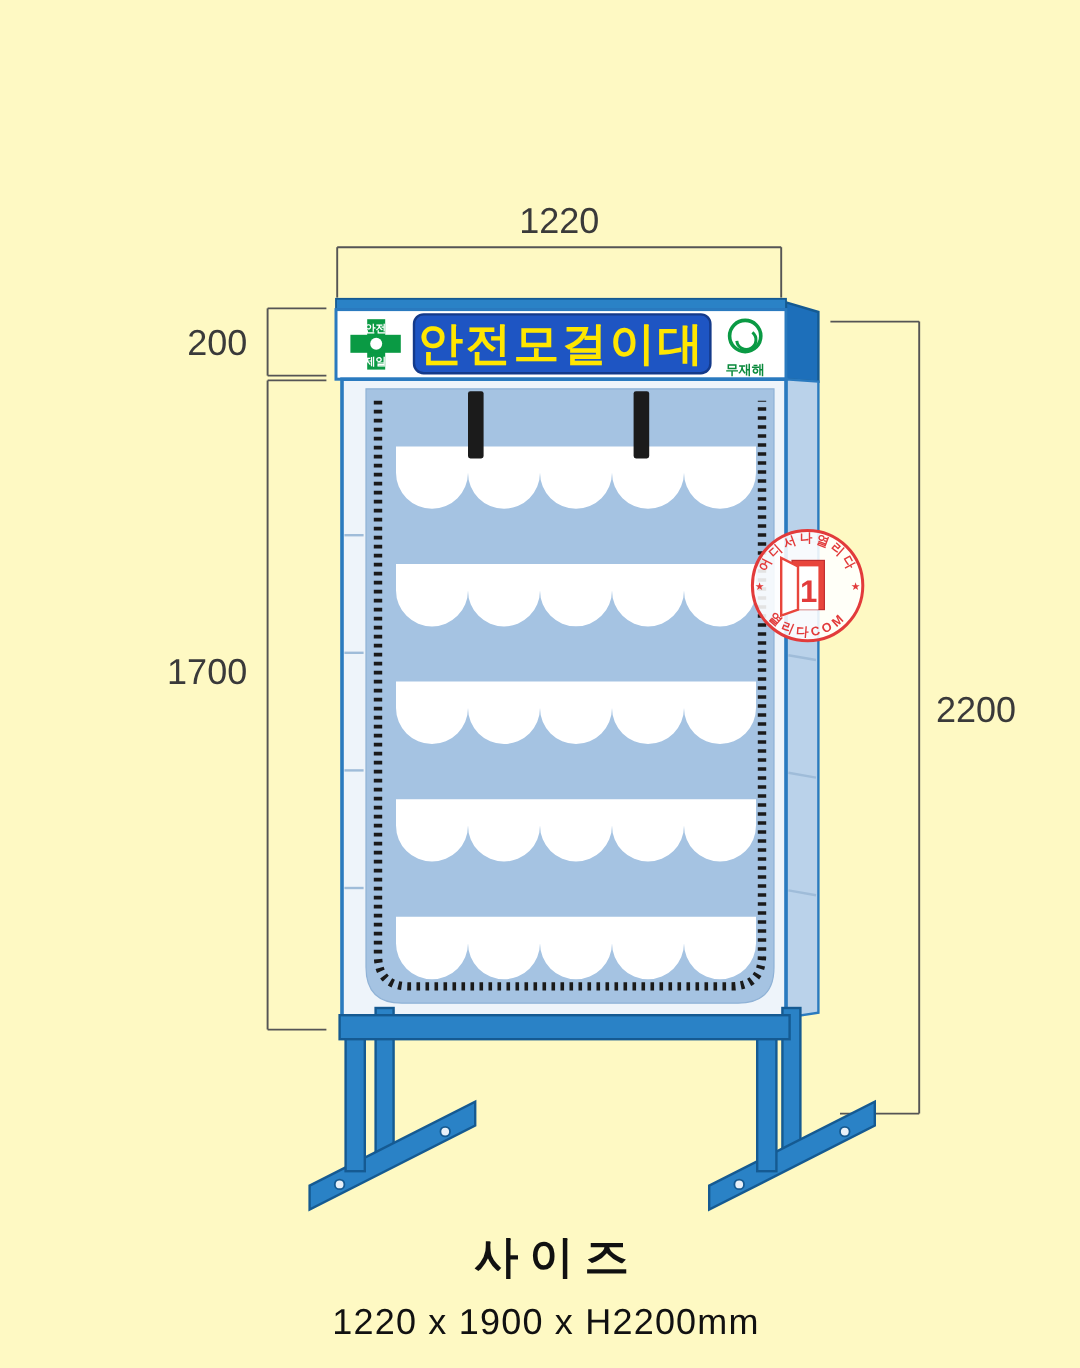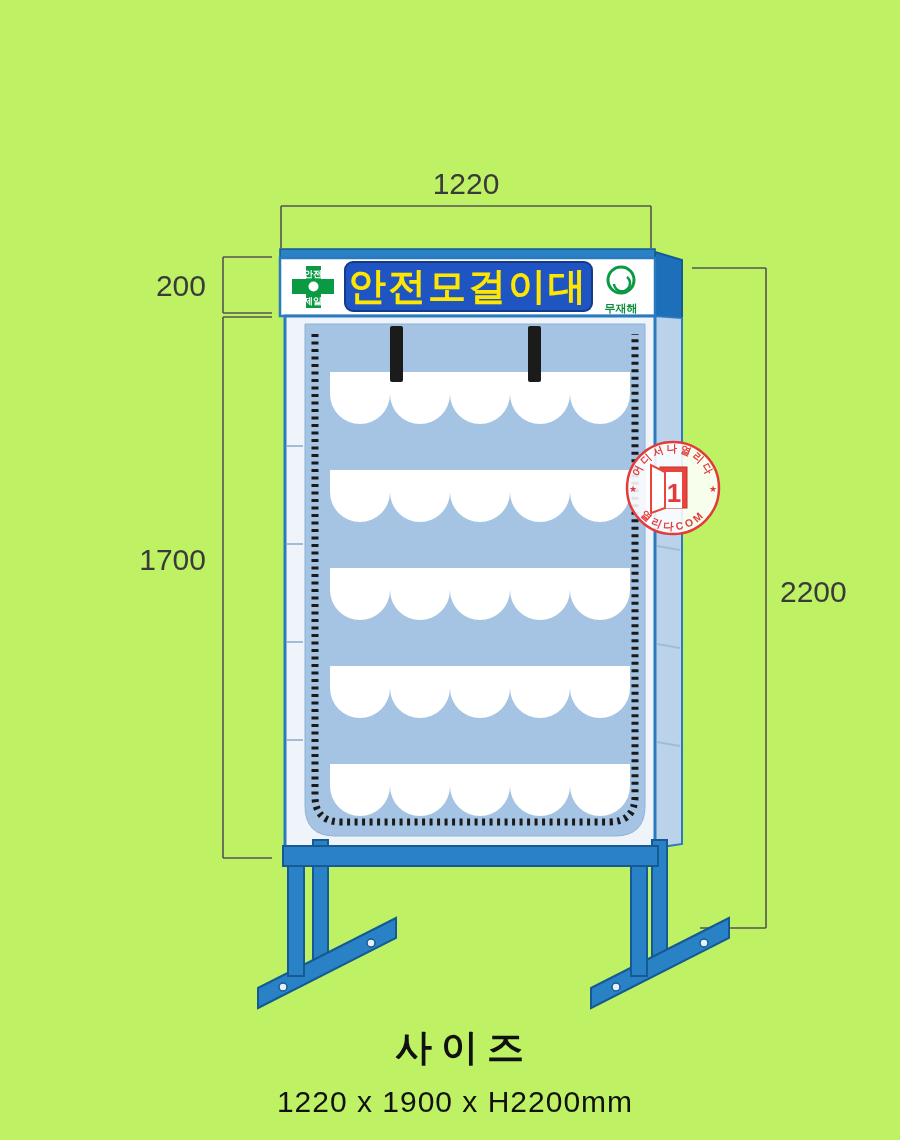--- a/index.html
+++ b/index.html
@@ -1,17 +1,17 @@
 <!DOCTYPE html>
 <html><head>
 <meta charset="utf-8">
 <style>
   html,body{margin:0;padding:0;background:#ffffff;}
   .canvas{
-    position:relative;width:900px;height:1140px;background:#bef264;overflow:hidden;
+    position:relative;width:900px;height:1140px;background:#fef9c3;overflow:hidden;
     font-family:"Liberation Sans","DejaVu Sans",sans-serif;
   }
   svg text{font-family:"Liberation Sans","DejaVu Sans",sans-serif;}
   .dim-text{fill:#3a3a3a;font-size:30px;}
   .caption-title{fill:#111111;font-size:37px;font-weight:bold;letter-spacing:9px;}
   .caption-size{fill:#111111;font-size:30px;letter-spacing:1px;}
 </style>
 </head>
 <body>
 

